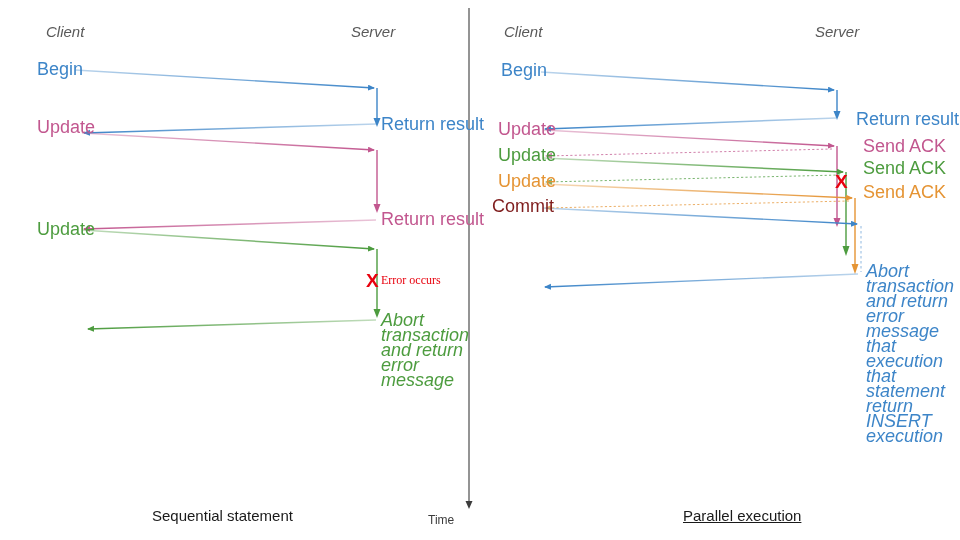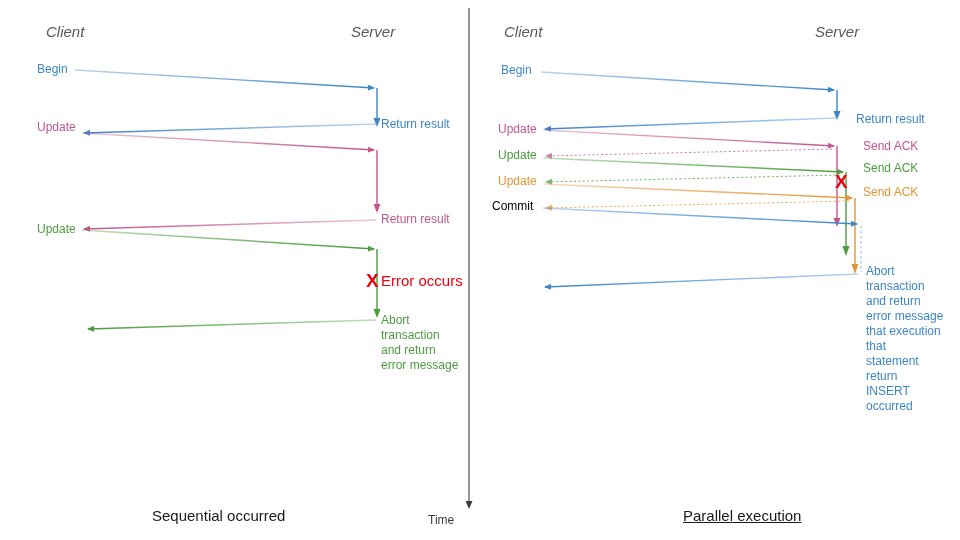--- a/index.html
+++ b/index.html
@@ -22,43 +22,45 @@
   svg#diagram {
     position: absolute;
     left: 0;
     top: 0;
     width: 960px;
     height: 540px;
   }
   .lbl {
     position: absolute;
     font-family: "Liberation Sans", sans-serif;
-    font-size: 12px;
+    font-size: 18px;
     line-height: 15px;
     white-space: nowrap;
   }
   .lbl.wrap {
     white-space: normal;
+    font-style: italic;
   }
   .actor {
     font-style: italic;
     font-size: 15px;
     color: #595959;
   }
   .caption {
     font-size: 15px;
     color: #1a1a1a;
   }
   .timelbl {
     font-size: 12px;
     color: #3c3c3c;
   }
   .errlbl {
-    font-size: 15px;
+    font-size: 12px;
     font-weight: 400;
+    font-family: Liberation Serif, serif;
   }
   .xmark {
     position: absolute;
     font-family: "Liberation Sans", sans-serif;
     font-weight: bold;
     font-size: 19px;
     line-height: 19px;
   }
 </style>
 </head>
@@ -202,51 +204,51 @@
   <div class="xmark" style="left:366px; top:271px; color:#e8000d;">X</div>
   <div class="lbl errlbl" style="left:381px; top:273px; color:#e8000d;">Error occurs</div>
 
   <div class="lbl wrap" style="left:381px; top:313px; width:86px; color:#4d9c3f;">
     <div>Abort</div>
     <div>transaction</div>
     <div>and return</div>
     <div>error message</div>
   </div>
 
-  <div class="lbl caption" style="left:152px; top:508px;">Sequential occurred</div>
+  <div class="lbl caption" style="left:152px; top:508px;">Sequential statement</div>
 
   <div class="lbl timelbl" style="left:428px; top:513px;">Time</div>
 
   <div class="lbl actor" style="left:504px; top:24px;">Client</div>
   <div class="lbl actor" style="left:815px; top:24px;">Server</div>
 
   <div class="lbl" style="left:501px; top:63px; color:#3d85c8;">Begin</div>
   <div class="lbl" style="left:856px; top:112px; color:#3d85c8;">Return result</div>
 
   <div class="lbl" style="left:498px; top:122px; color:#c2578f;">Update</div>
   <div class="lbl" style="left:863px; top:139px; color:#c2578f;">Send ACK</div>
 
   <div class="lbl" style="left:498px; top:148px; color:#4d9c3f;">Update</div>
   <div class="lbl" style="left:863px; top:161px; color:#4d9c3f;">Send ACK</div>
 
   <div class="lbl" style="left:498px; top:174px; color:#e59434;">Update</div>
   <div class="lbl" style="left:863px; top:185px; color:#e59434;">Send ACK</div>
 
-  <div class="lbl" style="left:492px; top:199px; color:#000000;text-align:right;">Commit</div>
+  <div class="lbl" style="left:492px; top:199px; color:#7f1d1d;text-align:right;">Commit</div>
 
   <div class="xmark" style="left:835px; top:172px; color:#e8000d;">X</div>
 
   <div class="lbl wrap" style="left:866px; top:264px; width:94px; color:#3d85c8;">
     <div>Abort</div>
     <div>transaction</div>
     <div>and return</div>
     <div>error message</div>
     <div>that execution</div>
     <div>that</div>
     <div>statement</div>
     <div>return</div>
     <div>INSERT</div>
-    <div>occurred</div>
+    <div>execution</div>
   </div>
 
   <div class="lbl caption" style="left:683px; top:508px;text-decoration:underline;">Parallel execution</div>
 
 </div>
 
 </body></html>

